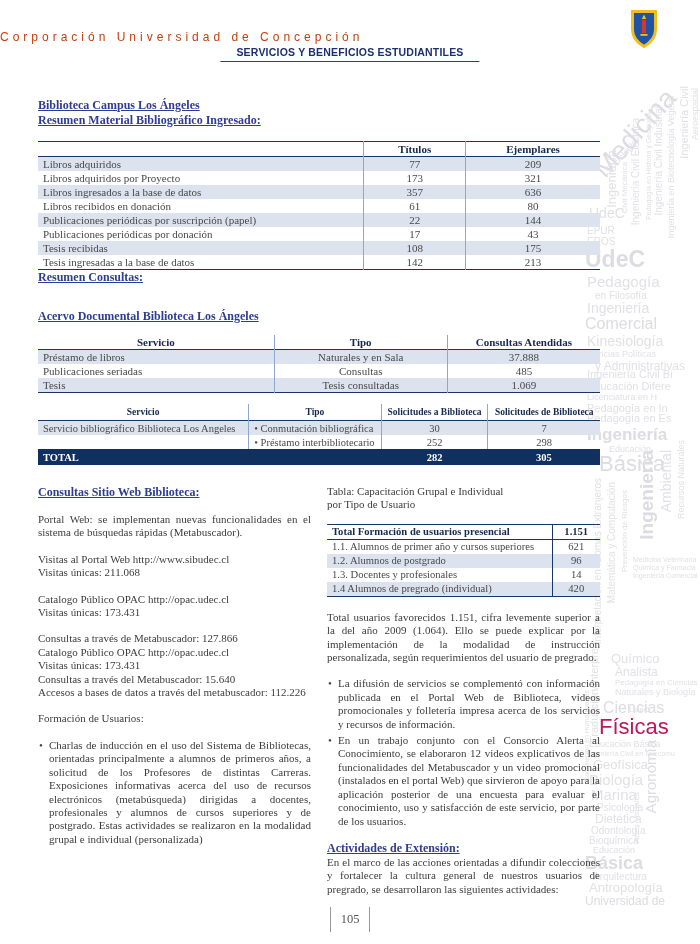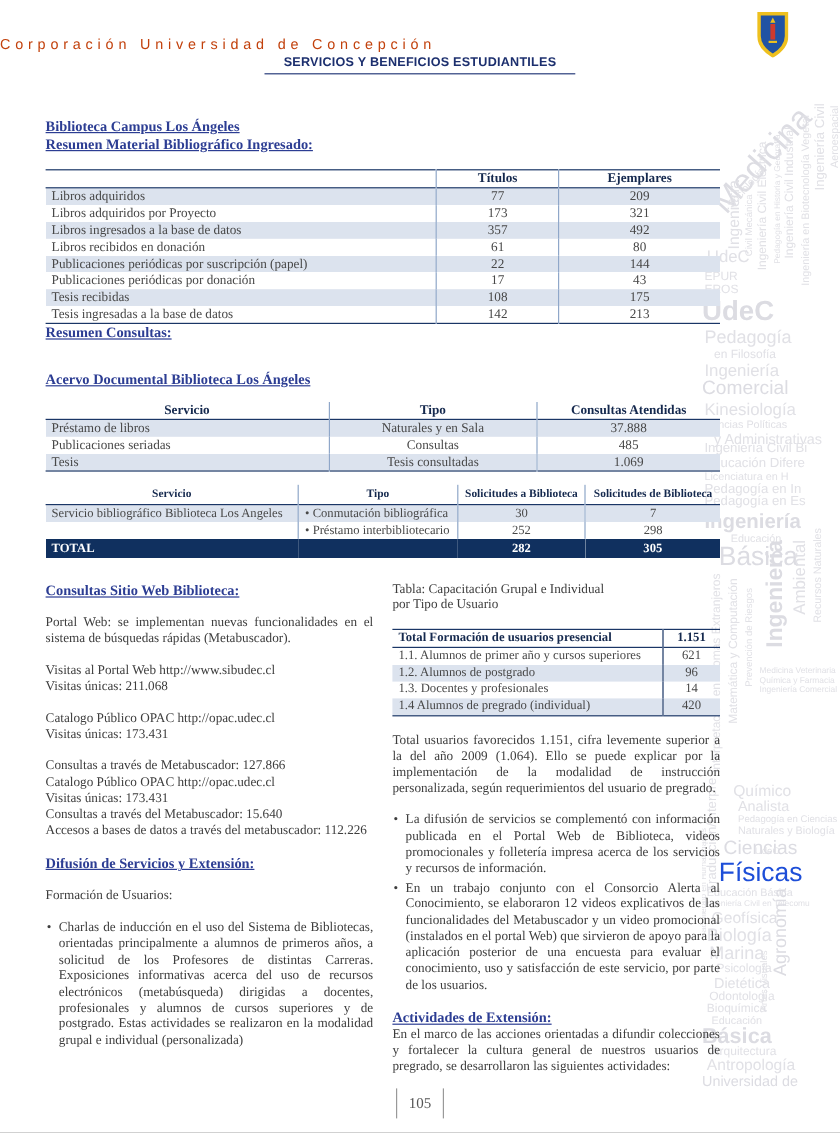--- a/index.html
+++ b/index.html
@@ -119,21 +119,21 @@
     <span class="wv" style="left:92px;top:440px;font-size:9px">Recursos Naturales</span>
     <span style="left:48px;top:556px;font-size:7px">Medicina Veterinaria</span>
     <span style="left:48px;top:564px;font-size:7px">Química y Farmacia</span>
     <span style="left:48px;top:572px;font-size:7px">Ingeniería Comercial</span>
     <span class="wv" style="left:4px;top:648px;font-size:11px">Traducción/Interpre</span>
     <span style="left:26px;top:652px;font-size:13px">Químico</span>
     <span style="left:30px;top:666px;font-size:12px">Analista</span>
     <span style="left:30px;top:679px;font-size:8px">Pedagogía en Ciencias</span>
     <span style="left:30px;top:688px;font-size:9px">Naturales y Biología</span>
     <span style="left:18px;top:700px;font-size:16px;color:#dcdce2">Ciencias</span>
-    <span style="left:14px;top:716px;font-size:22px;color:#1d4ed8">Físicas</span>
+    <span style="left:14px;top:716px;font-size:22px;color:#be185d">Físicas</span>
     <span style="left:4px;top:740px;font-size:9px">Educación Básica</span>
     <span style="left:2px;top:750px;font-size:7px">Ingeniería Civil en Telecomu</span>
     <span style="left:8px;top:758px;font-size:13px">Geofísica</span>
     <span style="left:4px;top:772px;font-size:15px">Biología</span>
     <span style="left:6px;top:787px;font-size:15px">Marina</span>
     <span style="left:12px;top:803px;font-size:10px">Psicología</span>
     <span style="left:10px;top:813px;font-size:12px">Dietética</span>
     <span style="left:6px;top:826px;font-size:10px">Odontología</span>
     <span style="left:4px;top:836px;font-size:10px">Bioquímica</span>
     <span style="left:8px;top:846px;font-size:9px">Educación</span>
@@ -181,21 +181,21 @@
             <td class="num">209</td>
           </tr>
         <tr>
             <td>Libros adquiridos por Proyecto</td>
             <td class="num">173</td>
             <td class="num">321</td>
           </tr>
         <tr>
             <td>Libros ingresados a la base de datos</td>
             <td class="num">357</td>
-            <td class="num">492</td>
+            <td class="num">636</td>
           </tr>
         <tr>
             <td>Libros recibidos en donación</td>
             <td class="num">61</td>
             <td class="num">80</td>
           </tr>
         <tr>
             <td>Publicaciones periódicas por suscripción (papel)</td>
             <td class="num">22</td>
             <td class="num">144</td>
@@ -303,21 +303,20 @@
           <div>Catalogo Público OPAC http://opac.udec.cl</div>
           <div>Visitas únicas: 173.431</div>
         </div>
         <div class="lines">
           <div>Consultas a través de Metabuscador: 127.866</div>
           <div>Catalogo Público OPAC http://opac.udec.cl</div>
           <div>Visitas únicas: 173.431</div>
           <div>Consultas a través del Metabuscador: 15.640</div>
           <div>Accesos a bases de datos a través del metabuscador: 112.226</div>
         </div>
-        <span class="h-blue mt">Difusión de Servicios y Extensión:</span>
         <p style="text-align:left">Formación de Usuarios:</p>
         <p class="bullet">Charlas de inducción en el uso del Sistema de Bibliotecas, orientadas principalmente a alumnos de primeros años, a solicitud de los Profesores de distintas Carreras. Exposiciones informativas acerca del uso de recursos electrónicos (metabúsqueda) dirigidas a docentes, profesionales y alumnos de cursos superiores y de postgrado. Estas actividades se realizaron en la modalidad grupal e individual (personalizada)</p>
       </div>
 
       <div class="col">
         <div>Tabla: Capacitación Grupal e Individual</div>
         <div>por Tipo de Usuario</div>
 
         <table class="cap">
           <colgroup>

